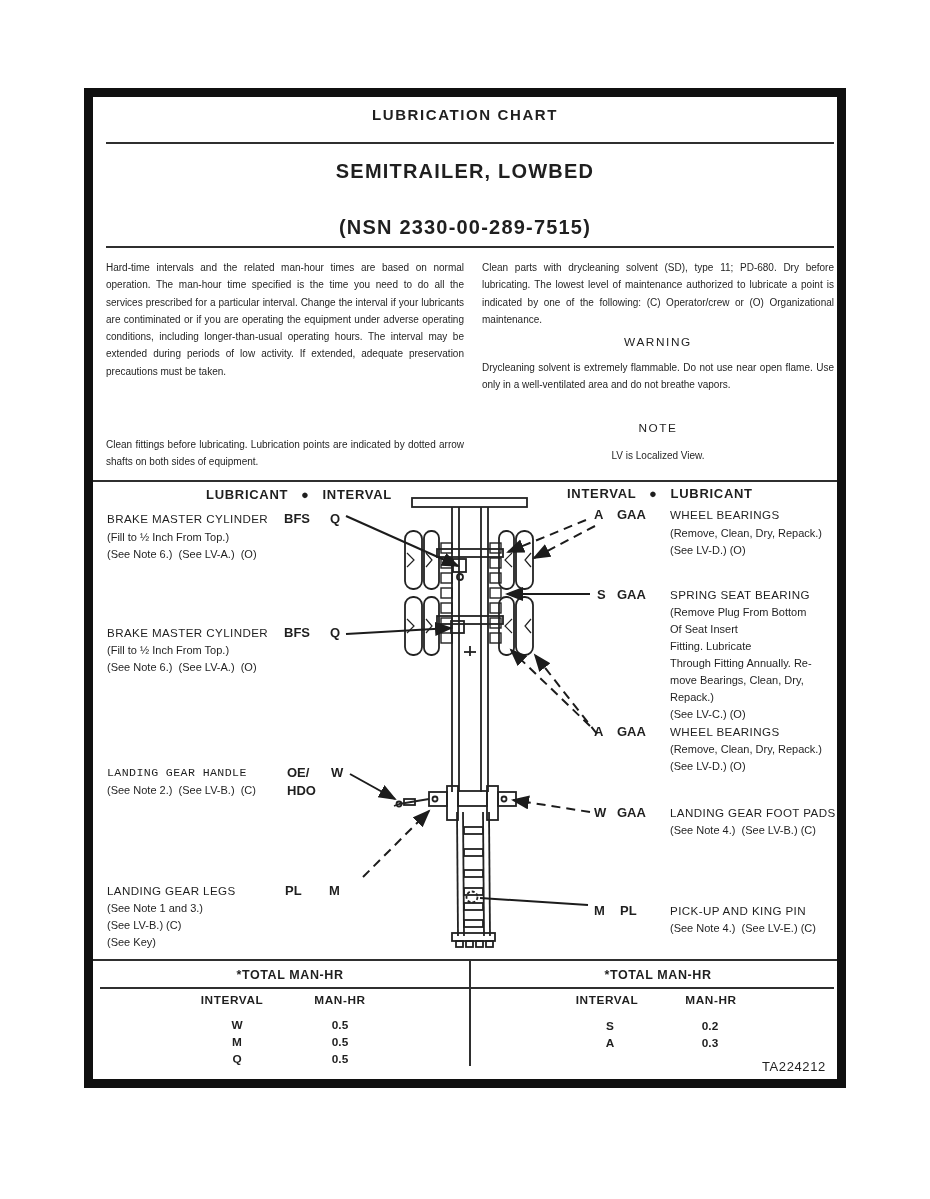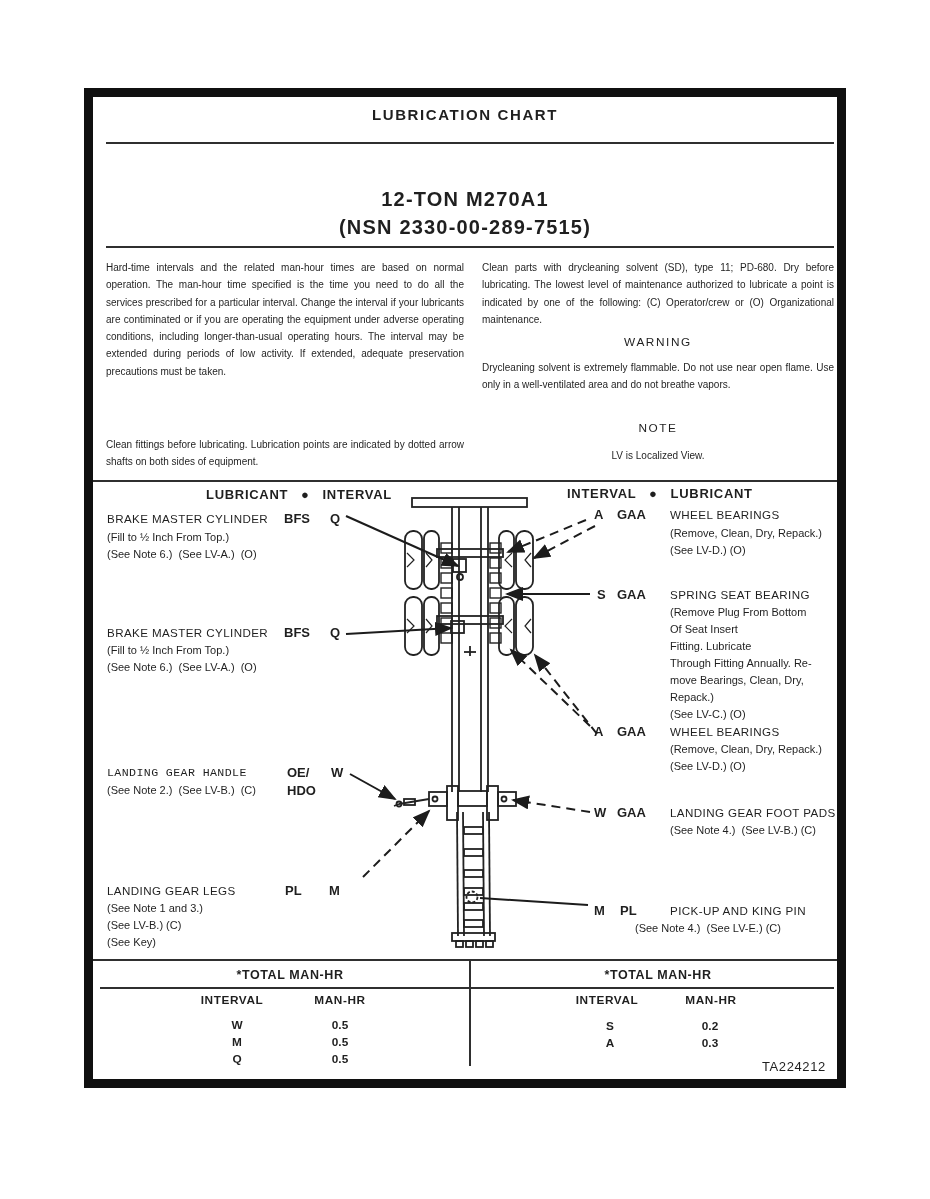--- a/index.html
+++ b/index.html
@@ -26,21 +26,21 @@
 </style>
 </head>
 <body>
 
 <div class="page">
 
   <div class="frame"></div>
 
   <div class="abs doc-title" style="left:93px;top:106px;width:744px;">LUBRICATION CHART</div>
   <div class="rule" style="left:106px;top:142px;width:728px;"></div>
-  <div class="abs veh" style="left:93px;top:188px;width:744px;">12-TON M270A1</div>
+  <div class="abs veh" style="left:93px;top:160px;width:744px;">SEMITRAILER, LOWBED</div>
   <div class="abs veh" style="left:93px;top:216px;width:744px;">(NSN 2330-00-289-7515)</div>
   <div class="rule" style="left:106px;top:246px;width:728px;"></div>
 
   <div class="abs para" style="left:106px;top:259px;width:358px;">Hard-time intervals and the related man-hour times are based on normal operation. The man-hour time specified is the time you need to do all the services prescribed for a particular interval. Change the interval if your lubricants are contiminated or if you are operating the equipment under adverse operating conditions, including longer-than-usual operating hours. The interval may be extended during periods of low activity. If extended, adequate preservation precautions must be taken.</div>
   <div class="abs para" style="left:106px;top:436px;width:358px;">Clean fittings before lubricating. Lubrication points are indicated by dotted arrow shafts on both sides of equipment.</div>
 
   <div class="abs para" style="left:482px;top:259px;width:352px;">Clean parts with drycleaning solvent (SD), type 11; PD-680. Dry before lubricating. The lowest level of maintenance authorized to lubricate a point is indicated by one of the following: (C) Operator/crew or (O) Organizational maintenance.</div>
   <div class="abs subhead" style="left:482px;top:335px;width:352px;">WARNING</div>
   <div class="abs para" style="left:482px;top:359px;width:352px;">Drycleaning solvent is extremely flammable. Do not use near open flame. Use only in a well-ventilated area and do not breathe vapors.</div>
   <div class="abs subhead" style="left:482px;top:421px;width:352px;">NOTE</div>
@@ -100,21 +100,21 @@
   <div class="abs note" style="left:670px;top:759px;">(See LV-D.) (O)</div>
 
   <div class="abs code" style="left:594px;top:804px;">W</div>
   <div class="abs code" style="left:617px;top:804px;">GAA</div>
   <div class="abs item-name" style="left:670px;top:806px;">LANDING GEAR FOOT PADS</div>
   <div class="abs note" style="left:670px;top:823px;">(See Note 4.)  (See LV-B.) (C)</div>
 
   <div class="abs code" style="left:594px;top:902px;">M</div>
   <div class="abs code" style="left:620px;top:902px;">PL</div>
   <div class="abs item-name" style="left:670px;top:904px;">PICK-UP AND KING PIN</div>
-  <div class="abs note" style="left:635px;top:921px;">(See Note 4.)  (See LV-E.) (C)</div>
+  <div class="abs note" style="left:670px;top:921px;">(See Note 4.)  (See LV-E.) (C)</div>
 
   <div class="rule" style="left:93px;top:959px;width:744px;"></div>
   <div class="vrule" style="left:469px;top:959px;height:107px;"></div>
   <div class="abs tbl-title" style="left:110px;top:968px;width:360px;">*TOTAL MAN-HR</div>
   <div class="abs tbl-title" style="left:480px;top:968px;width:356px;">*TOTAL MAN-HR</div>
   <div class="rule" style="left:100px;top:987px;width:734px;"></div>
 
   <div class="abs tbl-h" style="left:182px;top:993px;width:100px;">INTERVAL</div>
   <div class="abs tbl-h" style="left:290px;top:993px;width:100px;">MAN-HR</div>
   <div class="abs tbl-c" style="left:187px;top:1018px;width:100px;">W</div>

